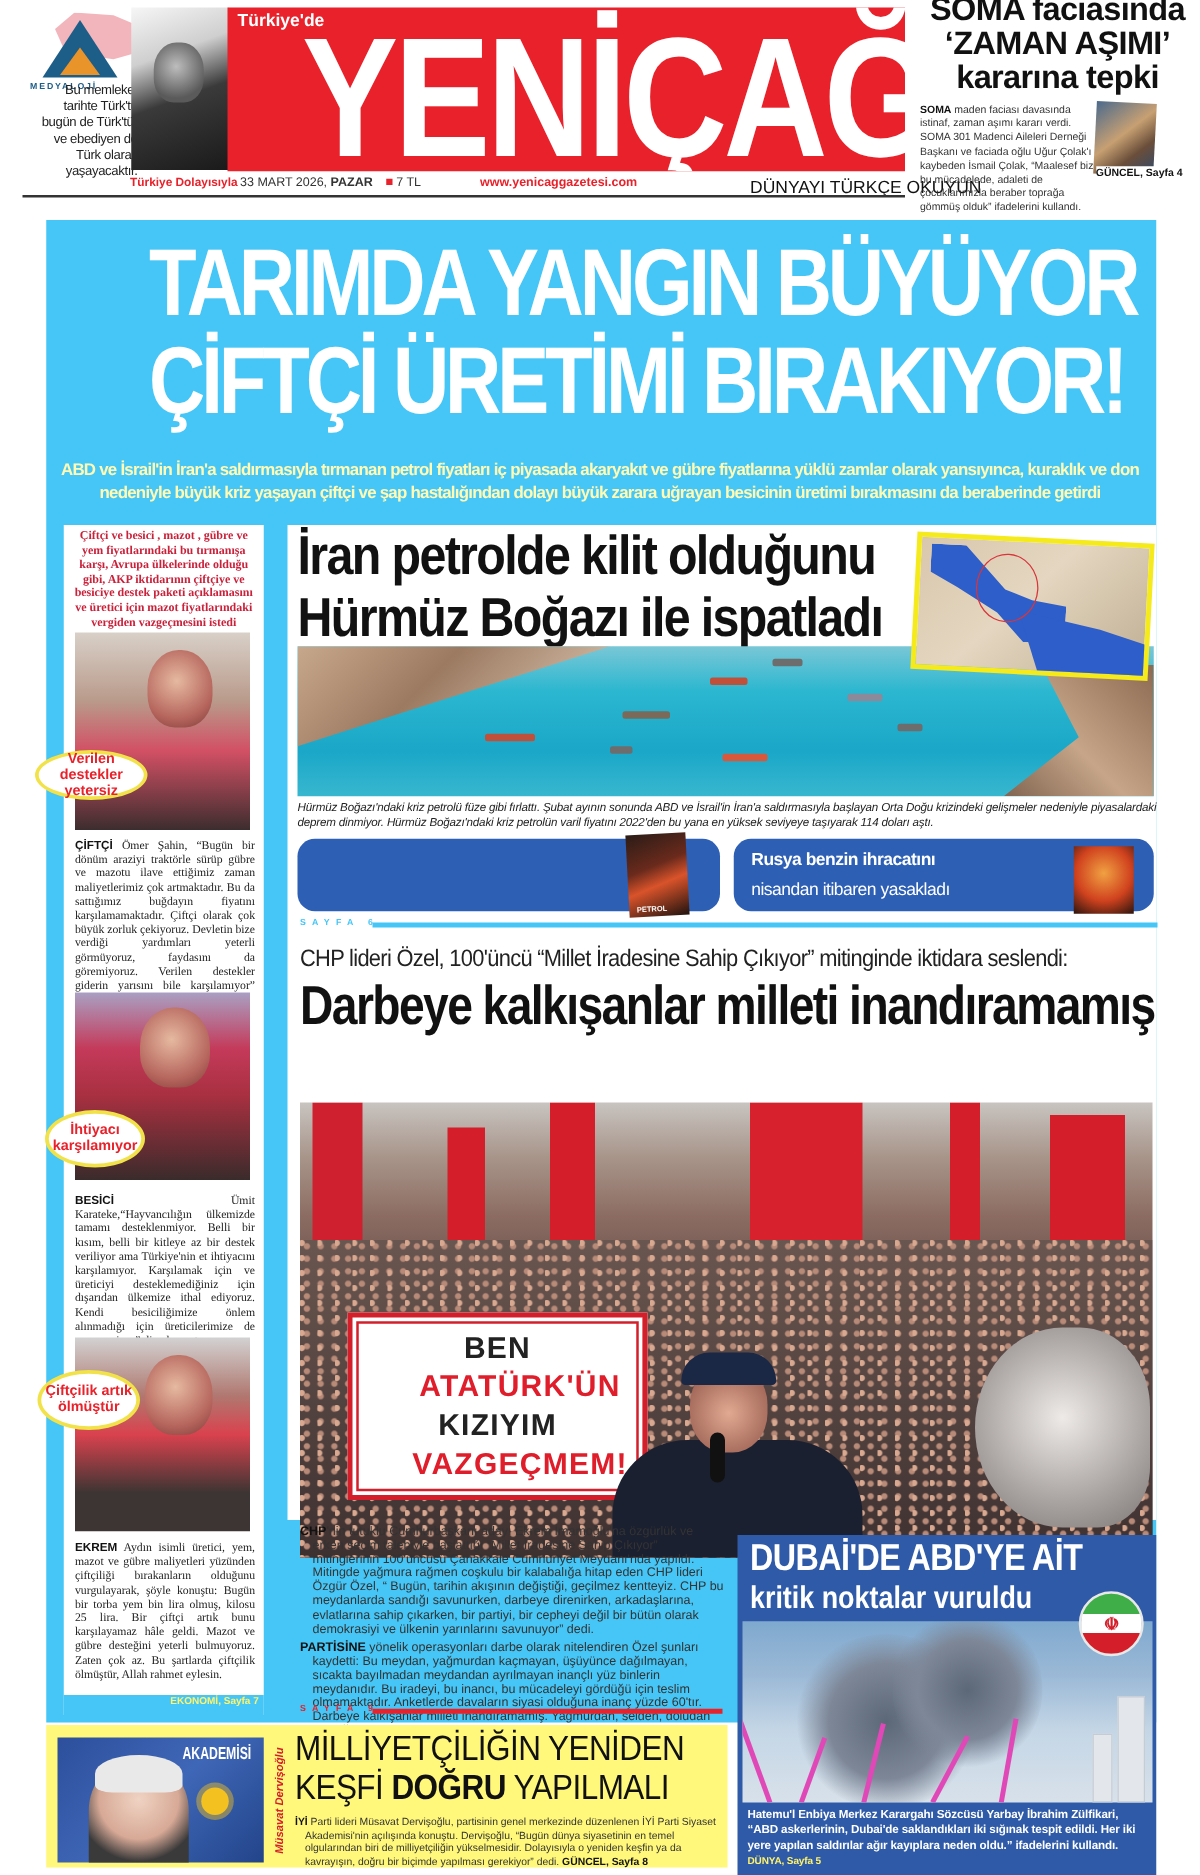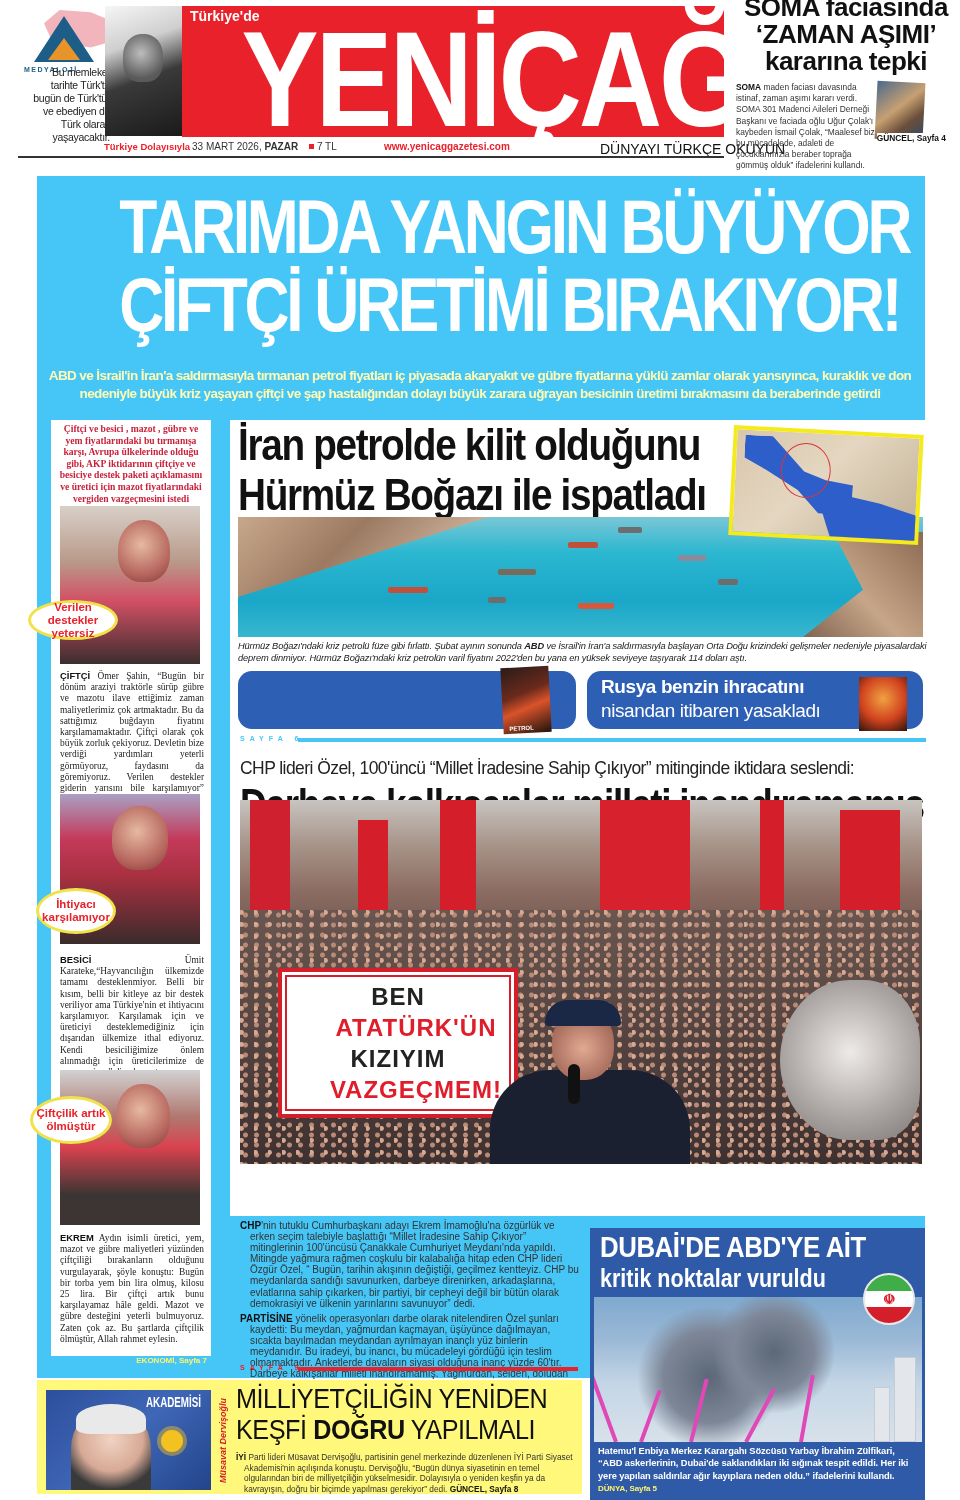--- a/index.html
+++ b/index.html
@@ -56,34 +56,34 @@
   .hormuz-headline { left: 238px; top: 420px; width: 500px; font-weight:900; font-size: 44px; line-height: 50px; letter-spacing:-1.5px; color:#111; transform: scaleX(0.88); transform-origin: left top; white-space: nowrap; }
   .hormuz-photo { left: 238px; top: 517px; width: 685px; height: 120px; background: linear-gradient(180deg,#79c7d6 0%, #2bb7d0 30%, #1aa7c8 70%, #38b7cf 100%); overflow:hidden; }
   .hormuz-photo .cliff-l { position:absolute; left:0; top:0; width:250px; height:80px; background: linear-gradient(135deg,#c8a88c,#9c7a62 40%,#e7d3bd); clip-path: polygon(0 0, 100% 0, 60% 40%, 30% 70%, 0 100%); }
   .hormuz-photo .cliff-r { position:absolute; right:0; top:15px; width:150px; height:105px; background: linear-gradient(225deg,#8c6a52,#c6a588 50%,#6c5140); clip-path: polygon(40% 0,100% 0,100% 100%,20% 100%,60% 55%); }
   .ship { position:absolute; height:6px; background:#c0503a; border-radius:2px; }
   .map-inset { left: 731px; top: 430px; width: 190px; height: 110px; border: 4px solid #f4ea1c; background: linear-gradient(135deg,#d9c7ad 0%, #e4d6c0 45%, #bfae93 100%); transform: rotate(3deg); overflow:hidden; }
   .map-inset .gulf { position:absolute; left:8px; top:5px; width:110px; height:75px; background:#2e5ec9; clip-path: polygon(0 0, 25% 0, 55% 45%, 75% 55%, 100% 60%, 100% 100%, 70% 100%, 50% 70%, 20% 45%, 0 30%); }
   .map-inset .sea { position:absolute; left:80px; top:55px; width:110px; height:60px; background:#2e5ec9; clip-path: polygon(0 0, 60% 20%, 100% 40%, 100% 100%, 20% 100%); }
   .map-inset .circle { position:absolute; left:45px; top:10px; width:50px; height:55px; border:1.5px solid #d9353b; border-radius:50%; }
   .hormuz-caption { left: 238px; top: 640px; width: 690px; font-style: italic; font-size: 9.3px; line-height: 12px; color:#222; letter-spacing:-0.15px; }
-  .hormuz-caption b { font-weight: bold; margin-top: 17px; }
+  .hormuz-caption b { font-weight: normal; margin-top: 17px; }
 
   .pill { height: 58px; background:#2d5fb4; border-radius: 14px; color:#fff; }
   .pill .txt { position:absolute; left:14px; top:4px; font-size: 21px; line-height: 24px; letter-spacing:-0.4px; }
   .pill .txt b { font-weight:900; }
   .pill-img { position:absolute; background: linear-gradient(160deg,#2a1c17,#6a2a1c 40%,#d9532a 60%,#20130e); }
   .sayfa-bar { font-size: 7px; letter-spacing: 5px; font-weight: bold; }
   .sayfa-bar .line { position:absolute; left:58px; top:3px; height:4px; }
 
   
   .chp-bg { left: 230px; top: 756px; width: 695px; height: 460px; background:#fff; }
   .chp-kicker { left: 240px; top: 756px; width: 690px; font-size: 19px; line-height: 24px; color:#222; letter-spacing:-0.6px; transform: scaleX(0.92); transform-origin:left top; white-space:nowrap; }
   .chp-headline { left: 240px; top: 780px; width: 690px; font-weight:900; font-size: 44px; line-height: 50px; letter-spacing:-1.5px; color:#111; transform: scaleX(0.84); transform-origin:left top; white-space:nowrap; }
-  .chp-photo { left: 240px; top: 800px; width: 682px; height: 364px; background: linear-gradient(180deg,#c8c4c0 0%, #a8958a 12%, #8c6c62 25%, #5a4a48 45%, #3e3434 65%, #2d2428 100%); overflow:hidden; }
+  .chp-photo { left: 240px; top: 882px; width: 682px; height: 364px; background: linear-gradient(180deg,#c8c4c0 0%, #a8958a 12%, #8c6c62 25%, #5a4a48 45%, #3e3434 65%, #2d2428 100%); overflow:hidden; }
   .chp-photo .flag { position:absolute; background:#d41f2b; }
   .chp-photo .crowd { position:absolute; left:0; top:110px; width:100%; height:272px; background:
       radial-gradient(circle at 10% 20%, #d8a890 2px, transparent 3px) 0 0/14px 12px,
       radial-gradient(circle at 50% 50%, #b88a78 2px, transparent 3px) 0 0/11px 10px,
       linear-gradient(180deg,#6a5650,#3a2e2e); }
   .placard { position:absolute; left:38px; top:168px; width:240px; height:150px; background:#fff; border:4px solid #d41f2b; box-shadow: inset 0 0 0 3px #fff, inset 0 0 0 5px #d41f2b; display:flex; flex-direction:column; align-items:center; justify-content:center; font-weight:900; font-size: 24px; line-height: 31px; letter-spacing: 1px; }
   .placard .blk { color:#222; } .placard .red { color:#e01e2b;margin-left:36px; }
   .speaker { position:absolute; left:250px; top:200px; width:200px; height:182px; }
   .speaker .body { position:absolute; left:0; top:70px; width:200px; height:112px; background:#1b2030; border-radius:60px 60px 0 0; }
   .speaker .head { position:absolute; left:62px; top:10px; width:62px; height:70px; border-radius:45%; background: radial-gradient(circle at 50% 55%, #e1a991, #a4695a 70%); }
@@ -224,21 +224,21 @@
 <div class="abs hormuz-caption">
   <span>Hürmüz Boğazı'ndaki kriz petrolü füze gibi fırlattı. Şubat ayının sonunda </span><b>ABD</b><span> ve İsrail'in İran'a saldırmasıyla başlayan Orta Doğu krizindeki gelişmeler nedeniyle piyasalardaki deprem dinmiyor. Hürmüz Boğazı'ndaki kriz petrolün varil fiyatını 2022'den bu yana en yüksek seviyeye taşıyarak 114 doları aştı.</span>
 </div>
 
 <div class="abs pill" style="left:238px; top:671px; width:338px;">
   <div class="pill-img" style="left:264px; top:-4px; width:48px; height:66px; transform: rotate(-3deg);">
     <span style="position:absolute; bottom:2px; left:6px; font-size:6px; color:#fff; font-weight:bold;">PETROL</span>
   </div>
 </div>
 <div class="abs pill" style="left:587px; top:671px; width:336px;">
-  <div class="txt" style="font-size:19px;">
+  <div class="txt" style="font-size:14px;">
     <b>Rusya benzin ihracatını</b><br>
     <span>nisandan itibaren yasakladı</span>
   </div>
   <div class="pill-img" style="left:272px; top:6px; width:48px; height:54px; background: radial-gradient(circle at 50% 40%,#f0a142,#d0421e 55%,#2a140d);"></div>
 </div>
 <div class="abs sayfa-bar" style="left:240px; top:735px; width:690px; height:10px; color:#45c6f7;">
   <span>SAYFA 6</span>
   <div class="line" style="width:628px; background:#45c6f7;"></div>
 </div>
 

